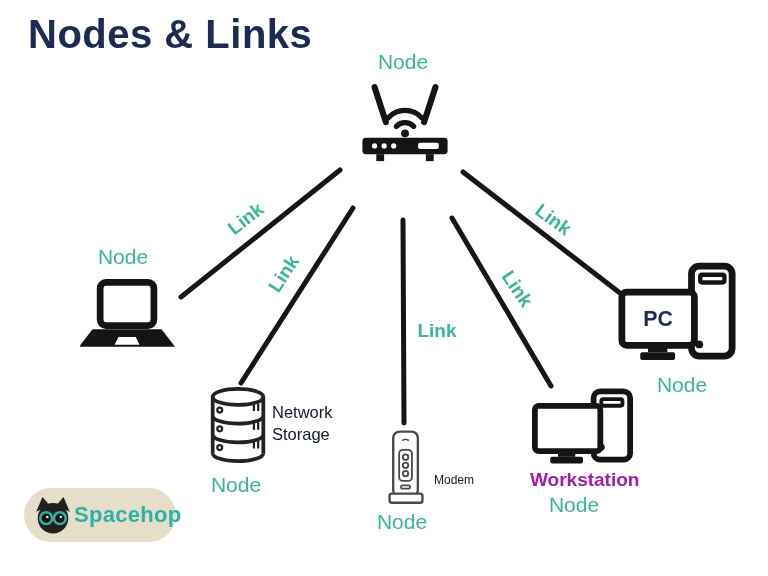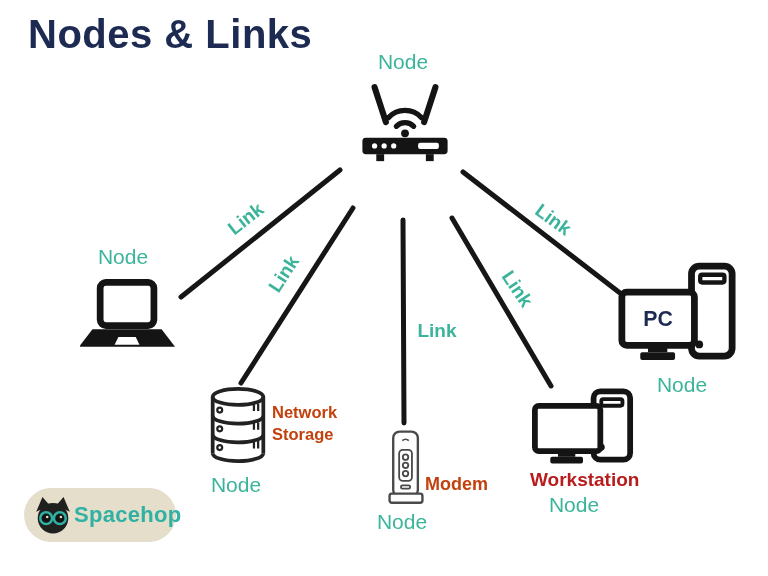--- a/index.html
+++ b/index.html
@@ -15,23 +15,23 @@
   .node-label{
     position:absolute;transform:translate(-50%,-50%);
     color:#3bb49b;font-weight:400;font-size:21px;white-space:nowrap;
   }
   .link-label{
     position:absolute;transform:translate(-50%,-50%) rotate(var(--r,0deg));
     color:#3bb49b;font-weight:700;font-size:19px;white-space:nowrap;
   }
   .device{position:absolute;}
   .sub-label{
-    position:absolute;color:#c2410c;font-size:16.5px;line-height:1.32;font-weight:700;
+    position:absolute;color:#0f172a;font-size:16.5px;line-height:1.32;font-weight:400;
   }
-  .sub-label.bold{font-weight:700;color:#b91c1c;font-size:19px;}
+  .sub-label.bold{font-weight:700;color:#a21caf;font-size:19px;}
   .badge{
     position:absolute;left:24px;top:488px;width:152px;height:54px;
     background:#e4decb;border-radius:27px;display:flex;align-items:center;
   }
   .badge .owl{margin-left:9px;flex:0 0 auto;}
   .badge .logo-text{
     color:#2fb1a3;font-weight:800;font-size:22px;margin-left:1px;letter-spacing:.3px;
   }
 </style>
 </head>
@@ -134,21 +134,21 @@
     <rect x="76" y="4" width="42" height="93" rx="8" fill="#ffffff" stroke="#141414" stroke-width="7"></rect>
     <rect x="85" y="13" width="25" height="8" rx="2" fill="#ffffff" stroke="#141414" stroke-width="4.5"></rect>
     <circle cx="84" cy="85" r="4" fill="#141414"></circle>
     <rect x="4" y="31" width="75" height="55" rx="5" fill="#ffffff" stroke="#141414" stroke-width="7"></rect>
     <text x="41.5" y="66" text-anchor="middle" font-family="Liberation Sans, sans-serif" font-size="22" font-weight="bold" fill="#1d2b52">PC</text>
     <rect x="31" y="86" width="20" height="7" fill="#141414"></rect>
     <rect x="23" y="93" width="36" height="8" rx="2" fill="#141414"></rect>
   </svg>
 
   <div class="sub-label" style="left:272px;top:402px;width:78px">Network Storage</div>
-  <div class="sub-label" style="left:425px;top:473px;font-size:18px">Modem</div>
+  <div class="sub-label" style="left:434px;top:473px;font-size:12px">Modem</div>
   <div class="sub-label bold" style="left:530px;top:467px">Workstation</div>
 
   <div class="badge">
     <svg class="owl" width="40" height="40" viewBox="0 0 38 38">
       <polygon points="3,16 9,2 16,10" fill="#20201e"></polygon>
       <polygon points="35,16 29,2 22,10" fill="#20201e"></polygon>
       <circle cx="19" cy="22" r="14.5" fill="#20201e"></circle>
       <circle cx="12.5" cy="22" r="5.6" fill="#141414" stroke="#2fb1a3" stroke-width="2.4"></circle>
       <circle cx="25.5" cy="22" r="5.6" fill="#141414" stroke="#2fb1a3" stroke-width="2.4"></circle>
       <line x1="17.5" y1="21.5" x2="20.5" y2="21.5" stroke="#2fb1a3" stroke-width="2"></line>

